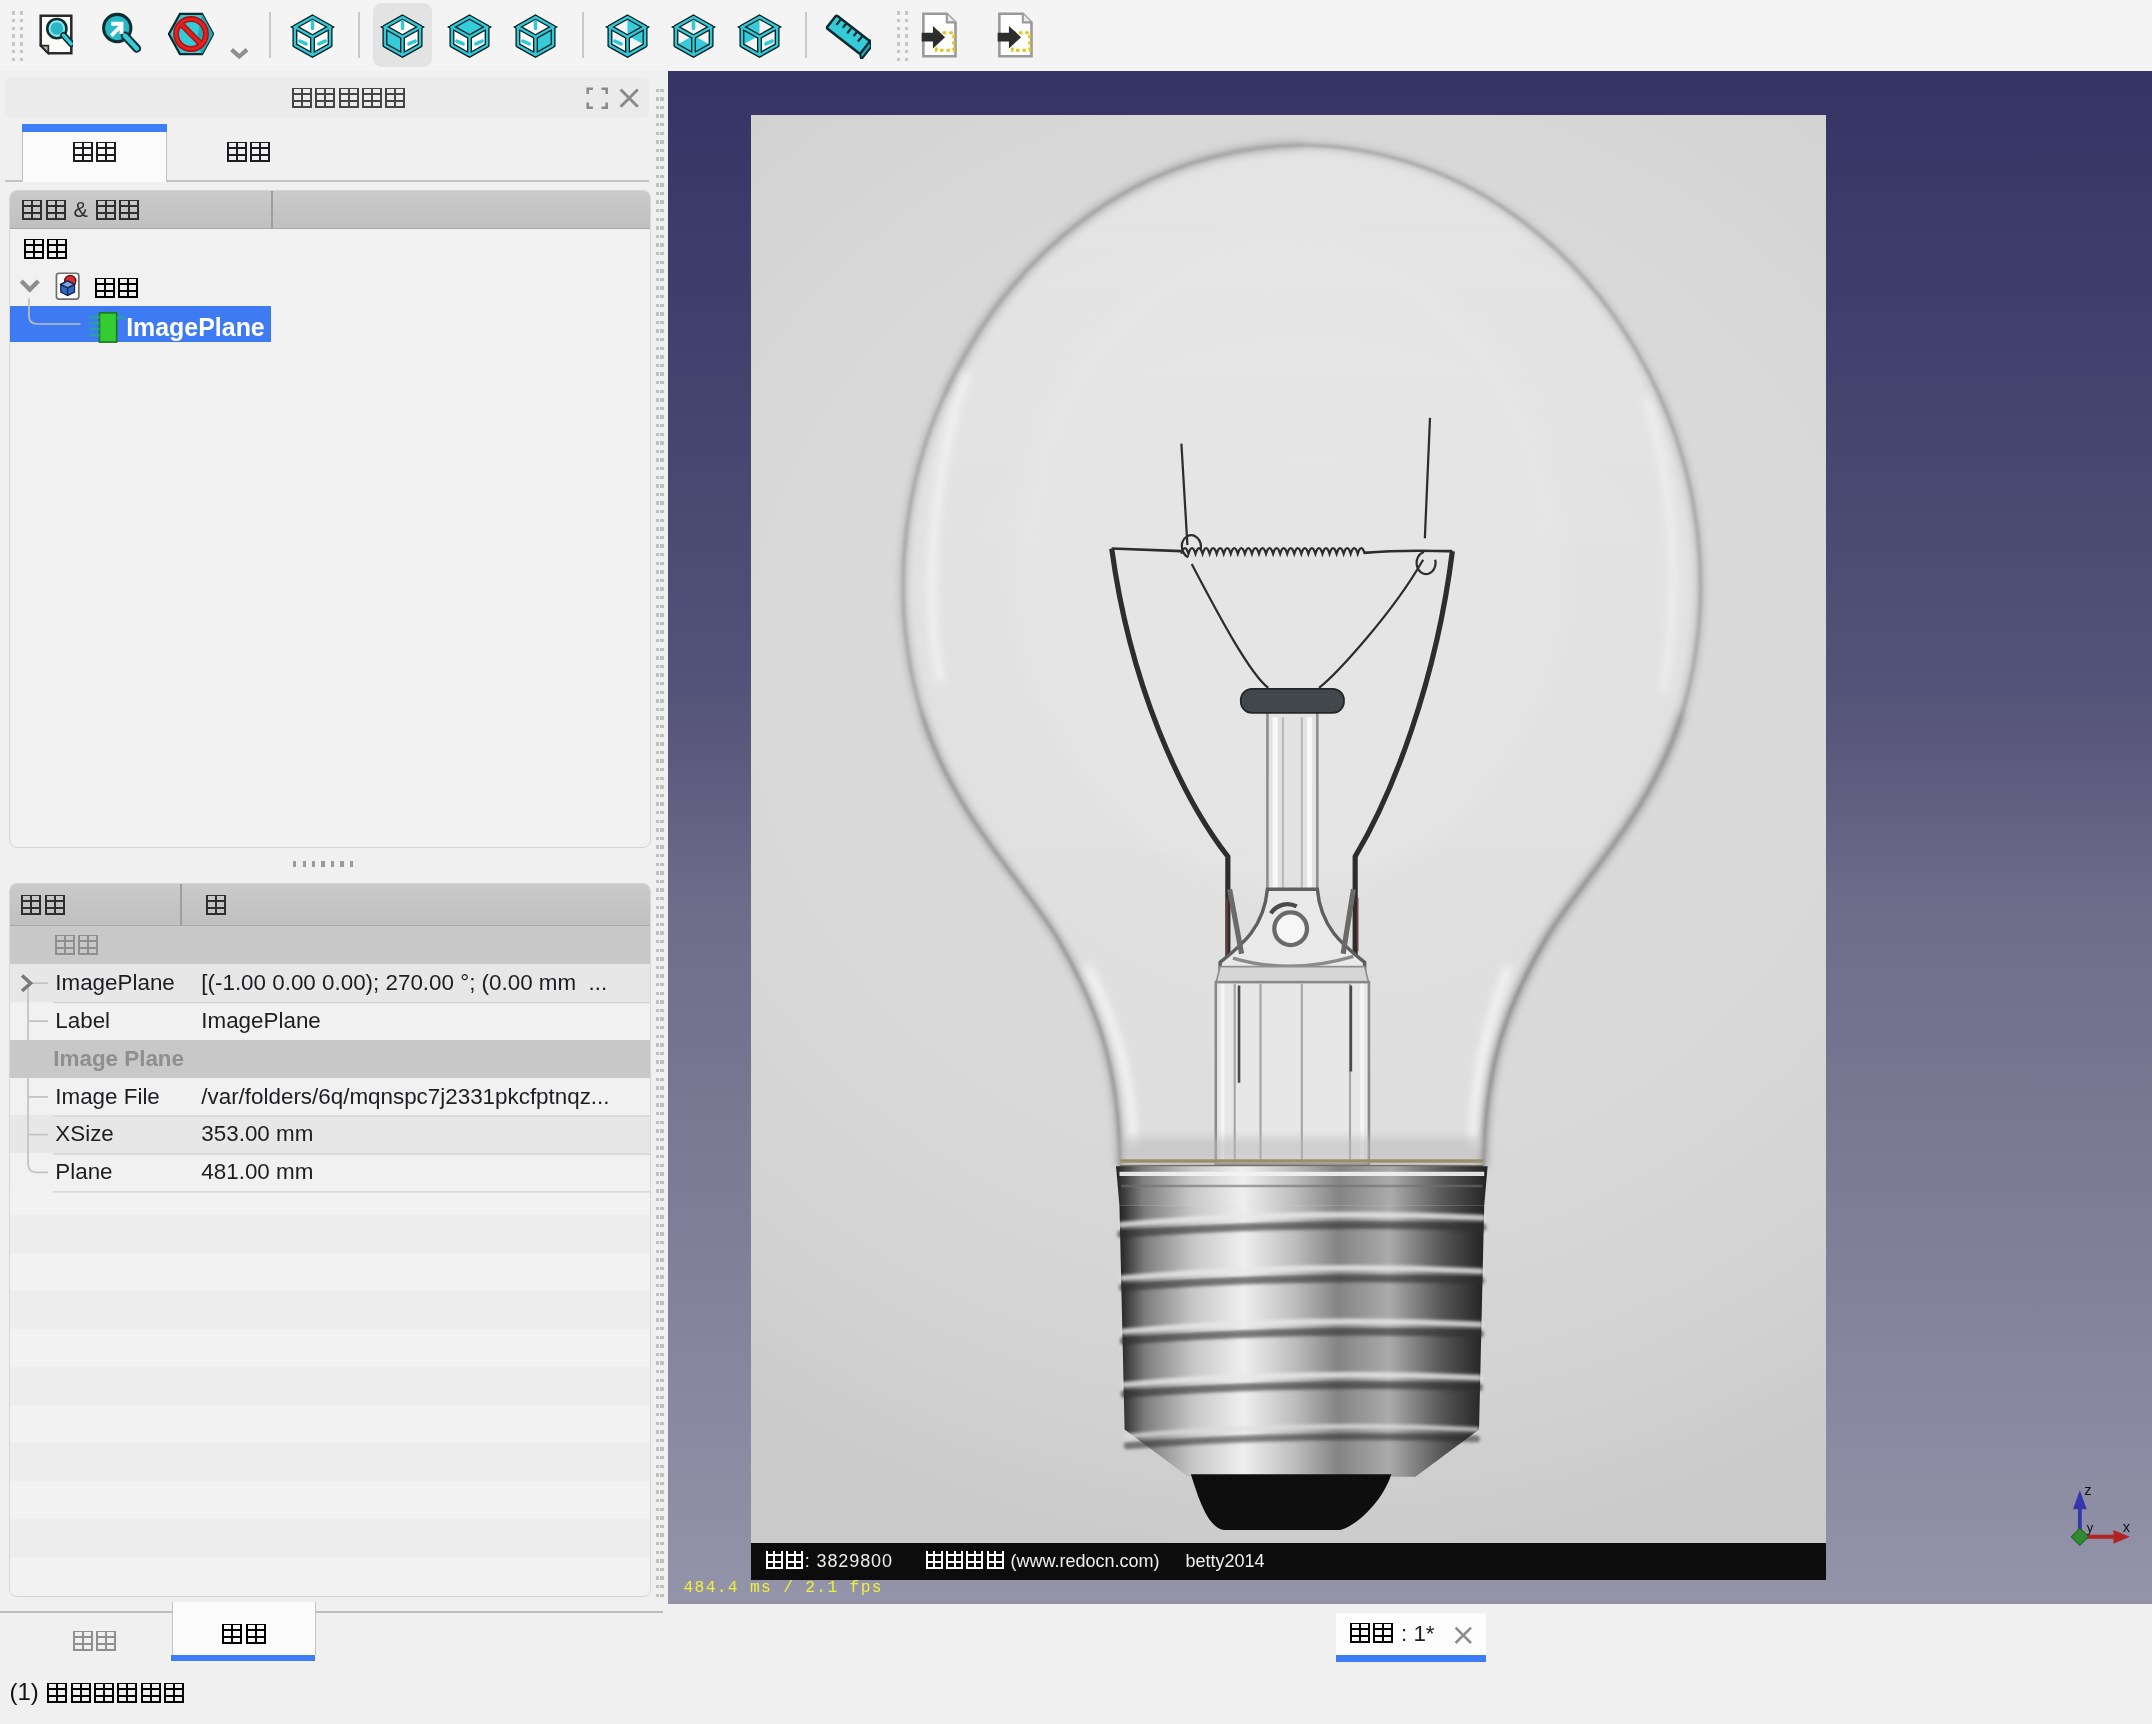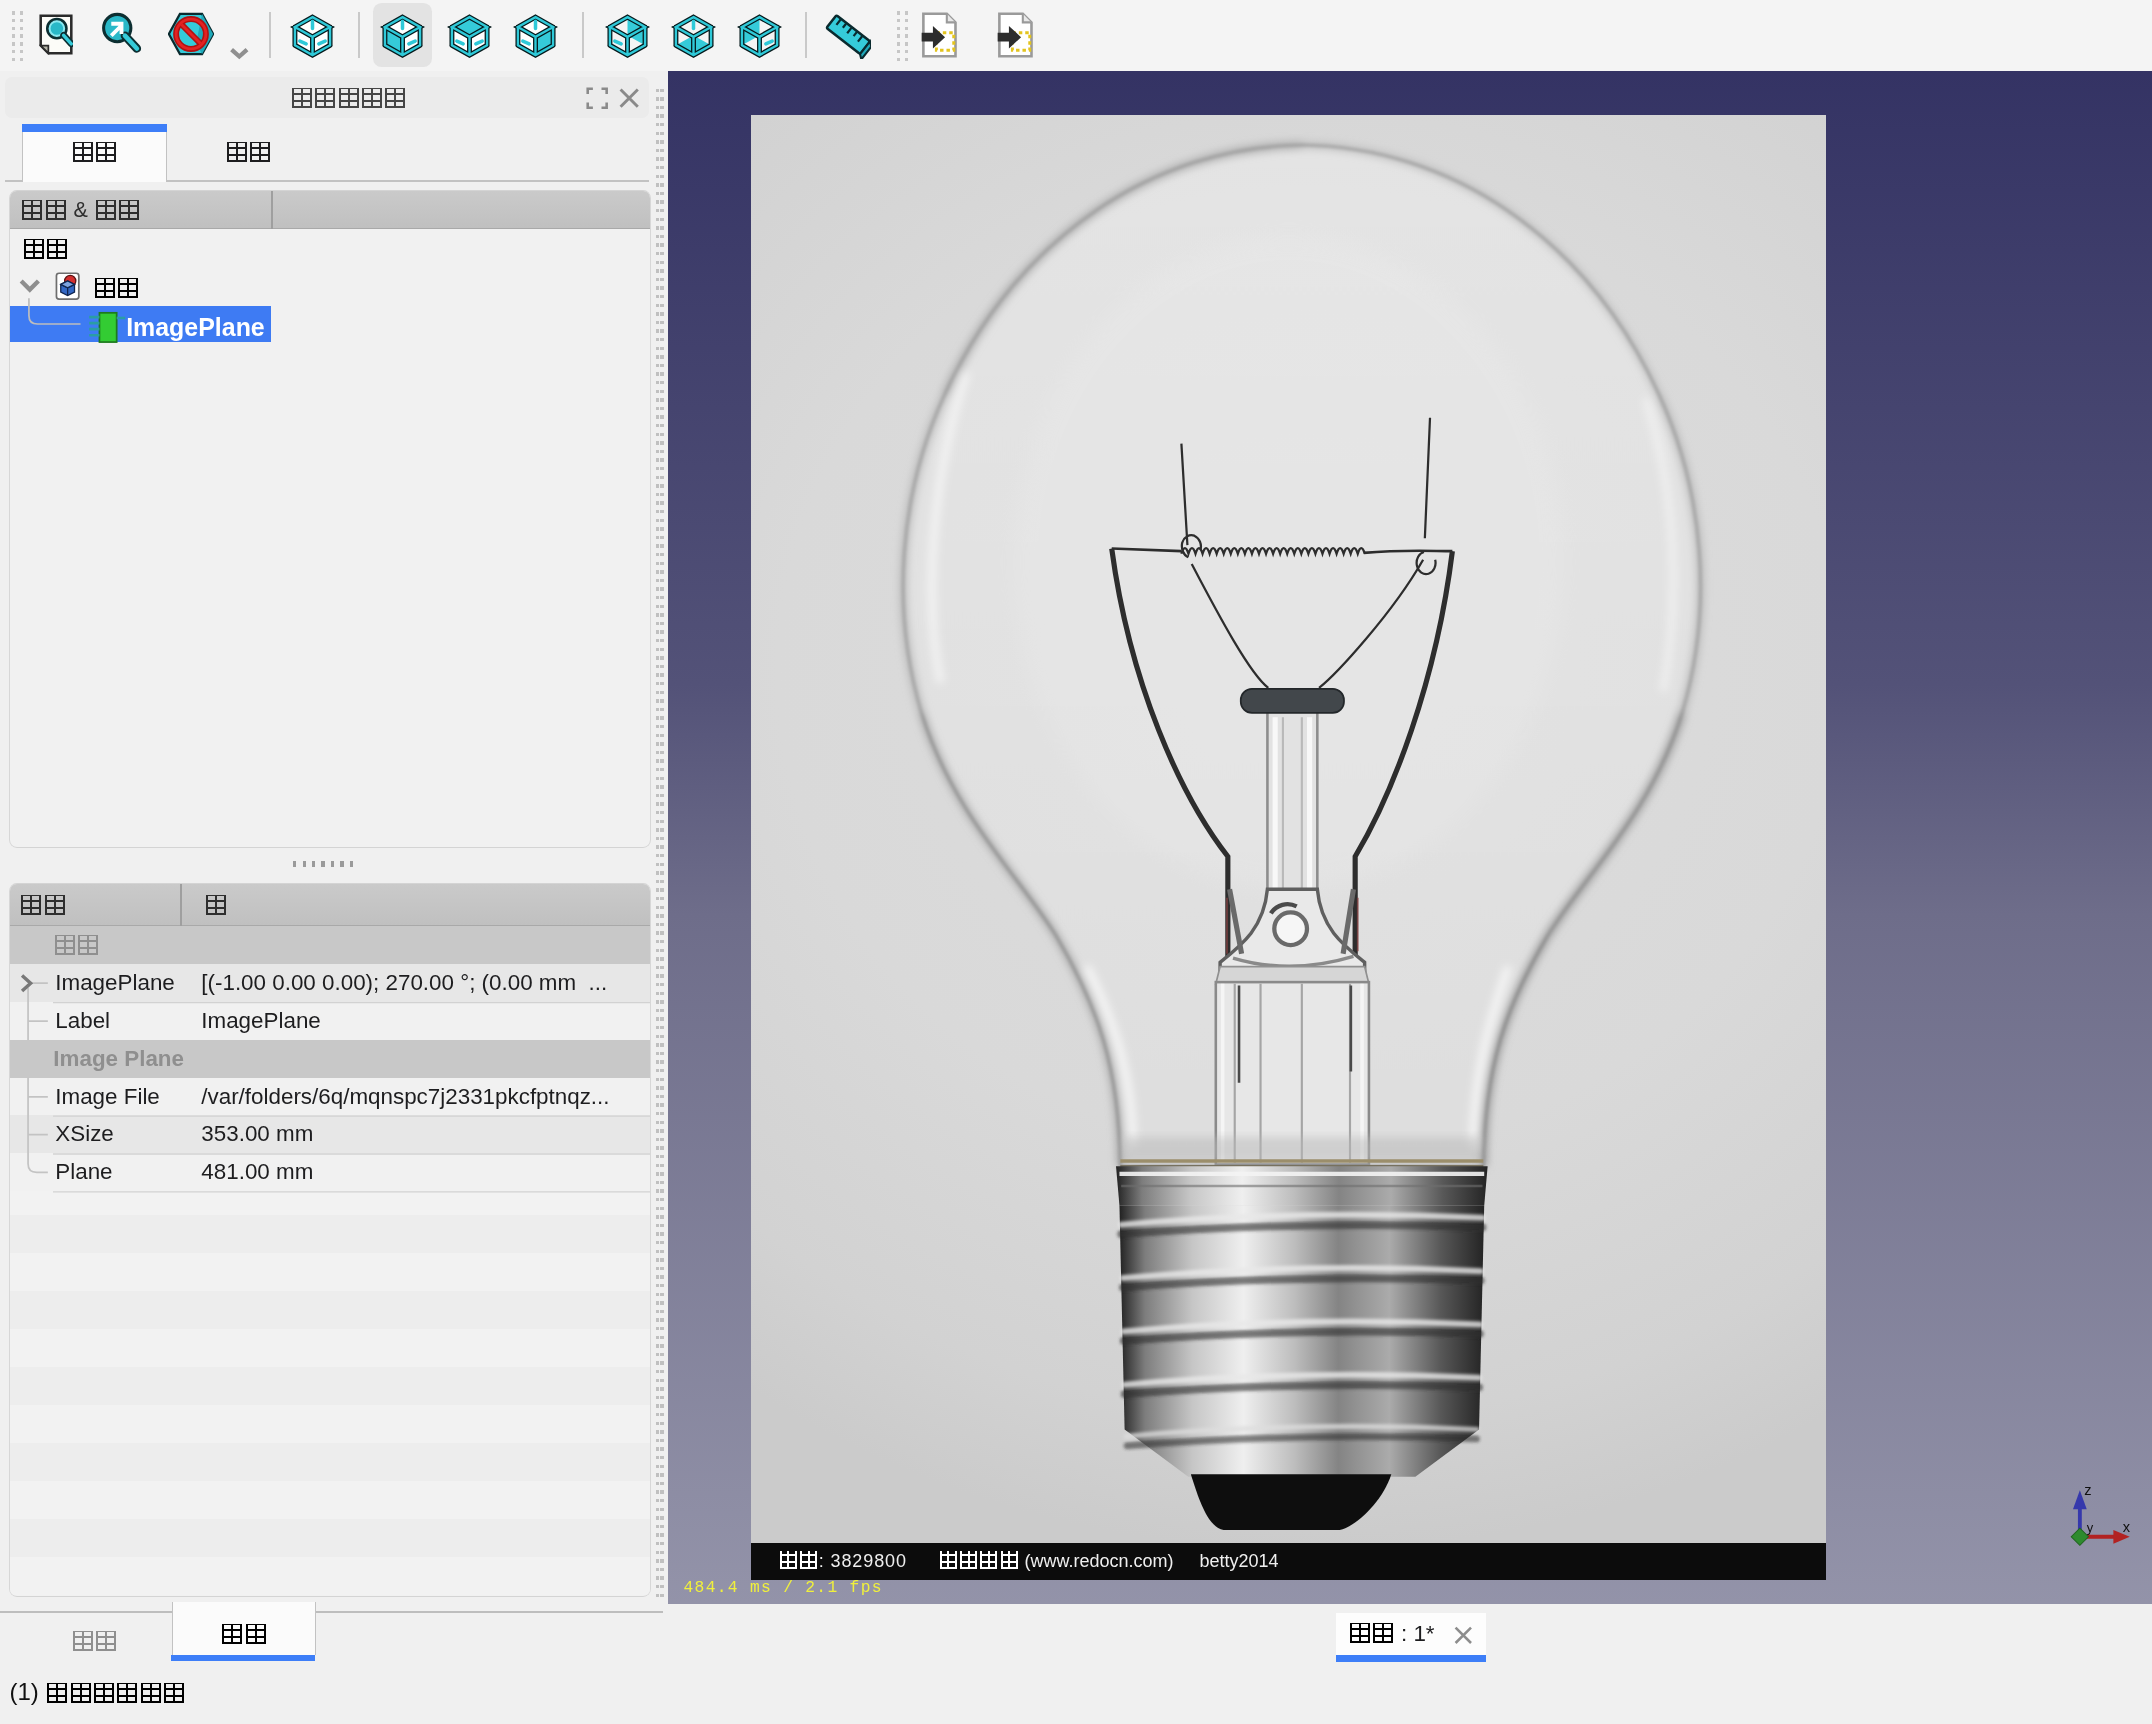--- a/index.html
+++ b/index.html
@@ -29,21 +29,21 @@
                       repeating-linear-gradient(0deg,#c6c6c6 0 3.4px,transparent 3.4px 7.7px);
     background-size:3.4px 100%,3.4px 100%; background-position:0 0,7.7px 0; }
   
   #view3d { left:668px; top:71px; width:1485px; height:1533px;
             background:linear-gradient(180deg,#343364 0%, #535278 40%, #6e6d8a 55%, #9393a9 100%); }
   #photo { position:absolute; left:83px; top:44px; width:1075px; height:1465px;
            background:radial-gradient(ellipse 90% 60% at 52% 38%, #dddddd 0%, #d9d9d9 55%, #d2d2d2 85%, #cbcbcb 100%); }
   #fps { position:absolute; left:15.5px; bottom:6.9px; color:#f0f03c; font-family:"Liberation Mono",monospace;
          font-size:16.3px; letter-spacing:1.3px; }
   #blackbar { position:absolute; left:0; bottom:0; width:1075px; height:37px; background:#0c0c0c;
-              color:#efefef; font-size:18px; line-height:37px; padding-left:27px; }
+              color:#efefef; font-size:18px; line-height:37px; padding-left:13px; }
   
   #phead { left:5.2px; top:77px; width:644px; height:41px; background:#ebebeb; border-radius:6.9px;
            text-align:center; line-height:41px; font-size:22.4px; color:#3c3c3c; padding-left:43px; }
   #tabs1 { left:5.2px; top:124px; width:644px; height:58px; }
   .tabline { position:absolute; background:#c2c2c2; }
   #tab-model { position:absolute; left:17px; top:0; width:145px; height:58px; background:#fbfbfb;
                border:1.7px solid #c2c2c2; border-top:none; border-bottom:none; }
   #tab-model .blue { position:absolute; left:-1.7px; top:0; width:145px; height:7.7px; background:#3d7ef8; }
   .tabtxt { position:absolute; width:100%; text-align:center; top:15.5px; font-size:22.4px; }
   

